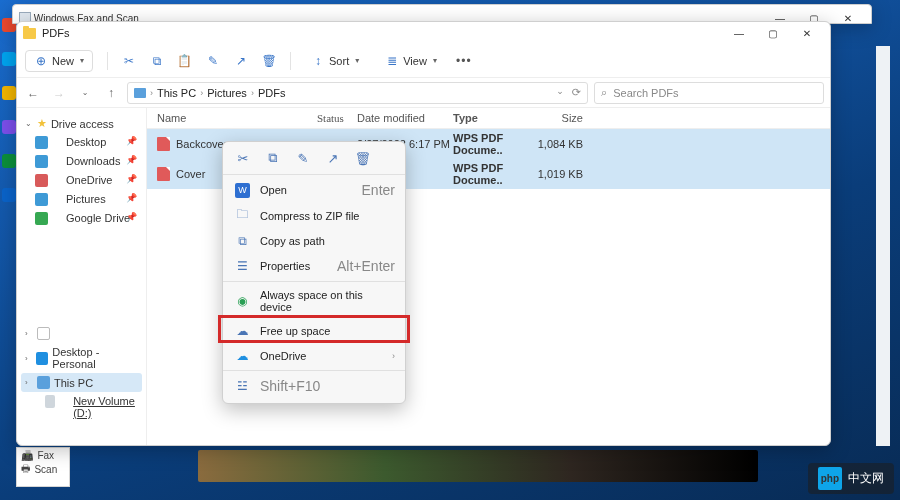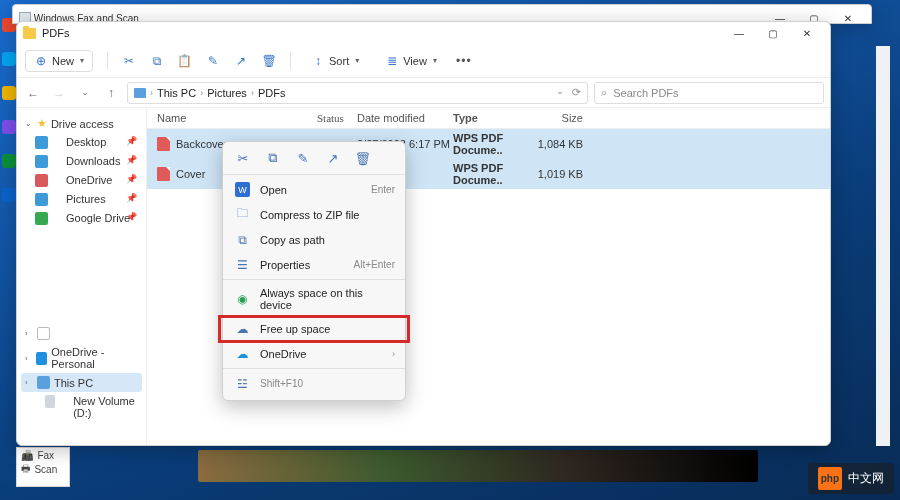--- a/index.html
+++ b/index.html
@@ -49,30 +49,30 @@
   .status .right { margin-left:auto; display:flex; gap:4px;}
   .status .vbtn { width:16px; height:14px; border:1px solid #ccc; border-radius:2px; }
   .status .vbtn.active{ background:#cfe5f6; border-color:#7fb2e0;}
   
   .ctx { position:absolute; left:222px; top:141px; width:184px; background:#f7f7f7; border:1px solid #d0d0d0; border-radius:6px; box-shadow:0 6px 20px rgba(0,0,0,.25); z-index:10; font-size:11px; color:#222; padding:4px 0;}
   .ctx-iconrow { display:flex; gap:14px; padding:4px 10px 6px 12px; }
   .ctx-ic { width:16px; height:16px; display:flex; align-items:center; justify-content:center; color:#4a75b5; font-size:13px;}
   .ctx-sep { height:1px; background:#e0e0e0; margin:2px 0; }
   .ctx-item { display:flex; align-items:center; padding:5px 10px 5px 12px; gap:10px; position:relative;}
   .ctx-item .lab { flex:1; }
-  .ctx-item .sc { color:#888; font-size:10px; }
+  .ctx-item .sc { color:#888; font-size:14px; }
   .ctx-item .arr { color:#888; font-size:9px; }
   .ctx-ic2 { width:15px; height:15px; display:flex; align-items:center; justify-content:center; font-size:12px; color:#4a75b5;}
   .highlight-box { position:absolute; left:218px; top:315px; width:192px; height:28px; border:3px solid #d42a2a; z-index:11; pointer-events:none;}
   
   .thin-left { position:absolute; left:16px; top:447px; width:54px; height:40px; background:#fff; border:1px solid #d6d6d6; font-size:10px; color:#444; padding:2px 4px; z-index:1;}
   .thin-right{ position:absolute; right:10px; top:46px; width:14px; height:400px; background:#eef2f5; z-index:0;}
   .photostrip { position:absolute; left:198px; top:450px; width:560px; height:32px; background:linear-gradient(90deg,#8a6b3e,#3c5a2e,#2e2620,#000); z-index:0; border-radius:2px;}
   .watermark { position:absolute; right:6px; bottom:6px; background:rgba(30,30,30,.55); color:#fff; font-size:12px; padding:4px 10px; border-radius:4px; display:flex; align-items:center; gap:6px; z-index:20;}
-  .watermark .ph { background:#f97316; color:#333; font-weight:bold; font-size:10px; padding:6px 3px; border-radius:2px;text-align:center;}
+  .watermark .ph { background:#0ea5e9; color:#333; font-weight:bold; font-size:10px; padding:6px 3px; border-radius:2px;text-align:center;}
 </style>
 </head>
 <body>
 
 <div class="desktop">
 
   <div class="taskbar-icons">
     <div style="background:#ef4a2f"></div>
       <div style="background:#00a3ee"></div>
     <div style="background:#f0b400"></div>
@@ -193,28 +193,28 @@
 
         <div style="height:96px"></div>
 
         <div class="sb-item sb-head">
             <span class="sb-caret">›</span>
             <span class="sb-ic" style="background:#fff;border:1px solid #bbb"></span>
           </div>
         <div class="sb-item sb-head">
             <span class="sb-caret">›</span>
             <span class="sb-ic" style="background:#1f8fe0"></span>
-            <span>OneDrive - Personal</span>
+            <span>Desktop - Personal</span>
           </div>
         <div class="sb-item sb-head sb-sel">
             <span class="sb-caret">›</span>
             <span class="sb-ic" style="background:#5aa0dc"></span>
             <span>This PC</span>
           </div>
-        <div class="sb-item" style="padding-left:24px;">
+        <div class="sb-item" style="padding-left:24px;text-decoration:underline;">
             <span class="sb-ic" style="background:#cfd6dc"></span>
             <span>New Volume (D:)</span>
           </div>
 
       </div>
 
       <div class="content">
         <div class="cols">
           <span class="c-name">Name</span>
           <span class="c-stat">Status</span>

